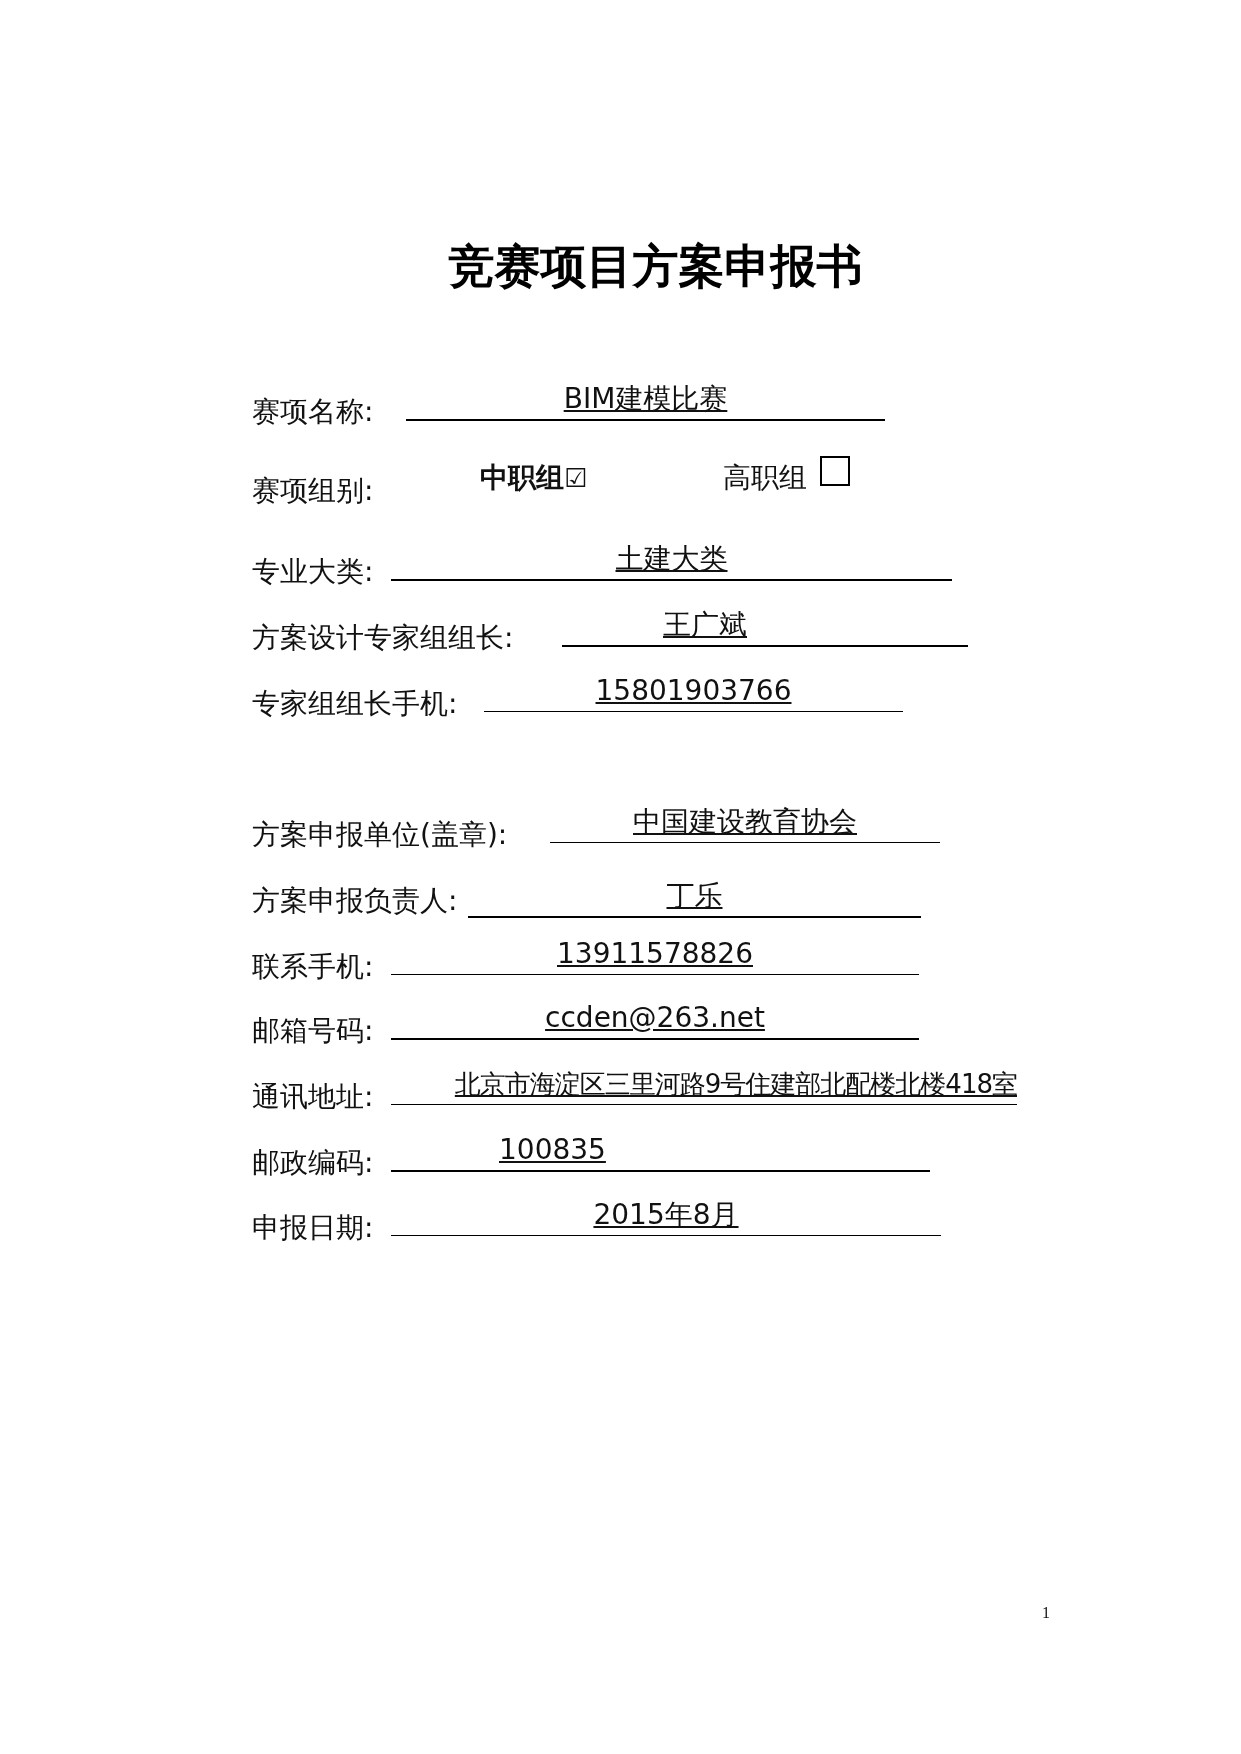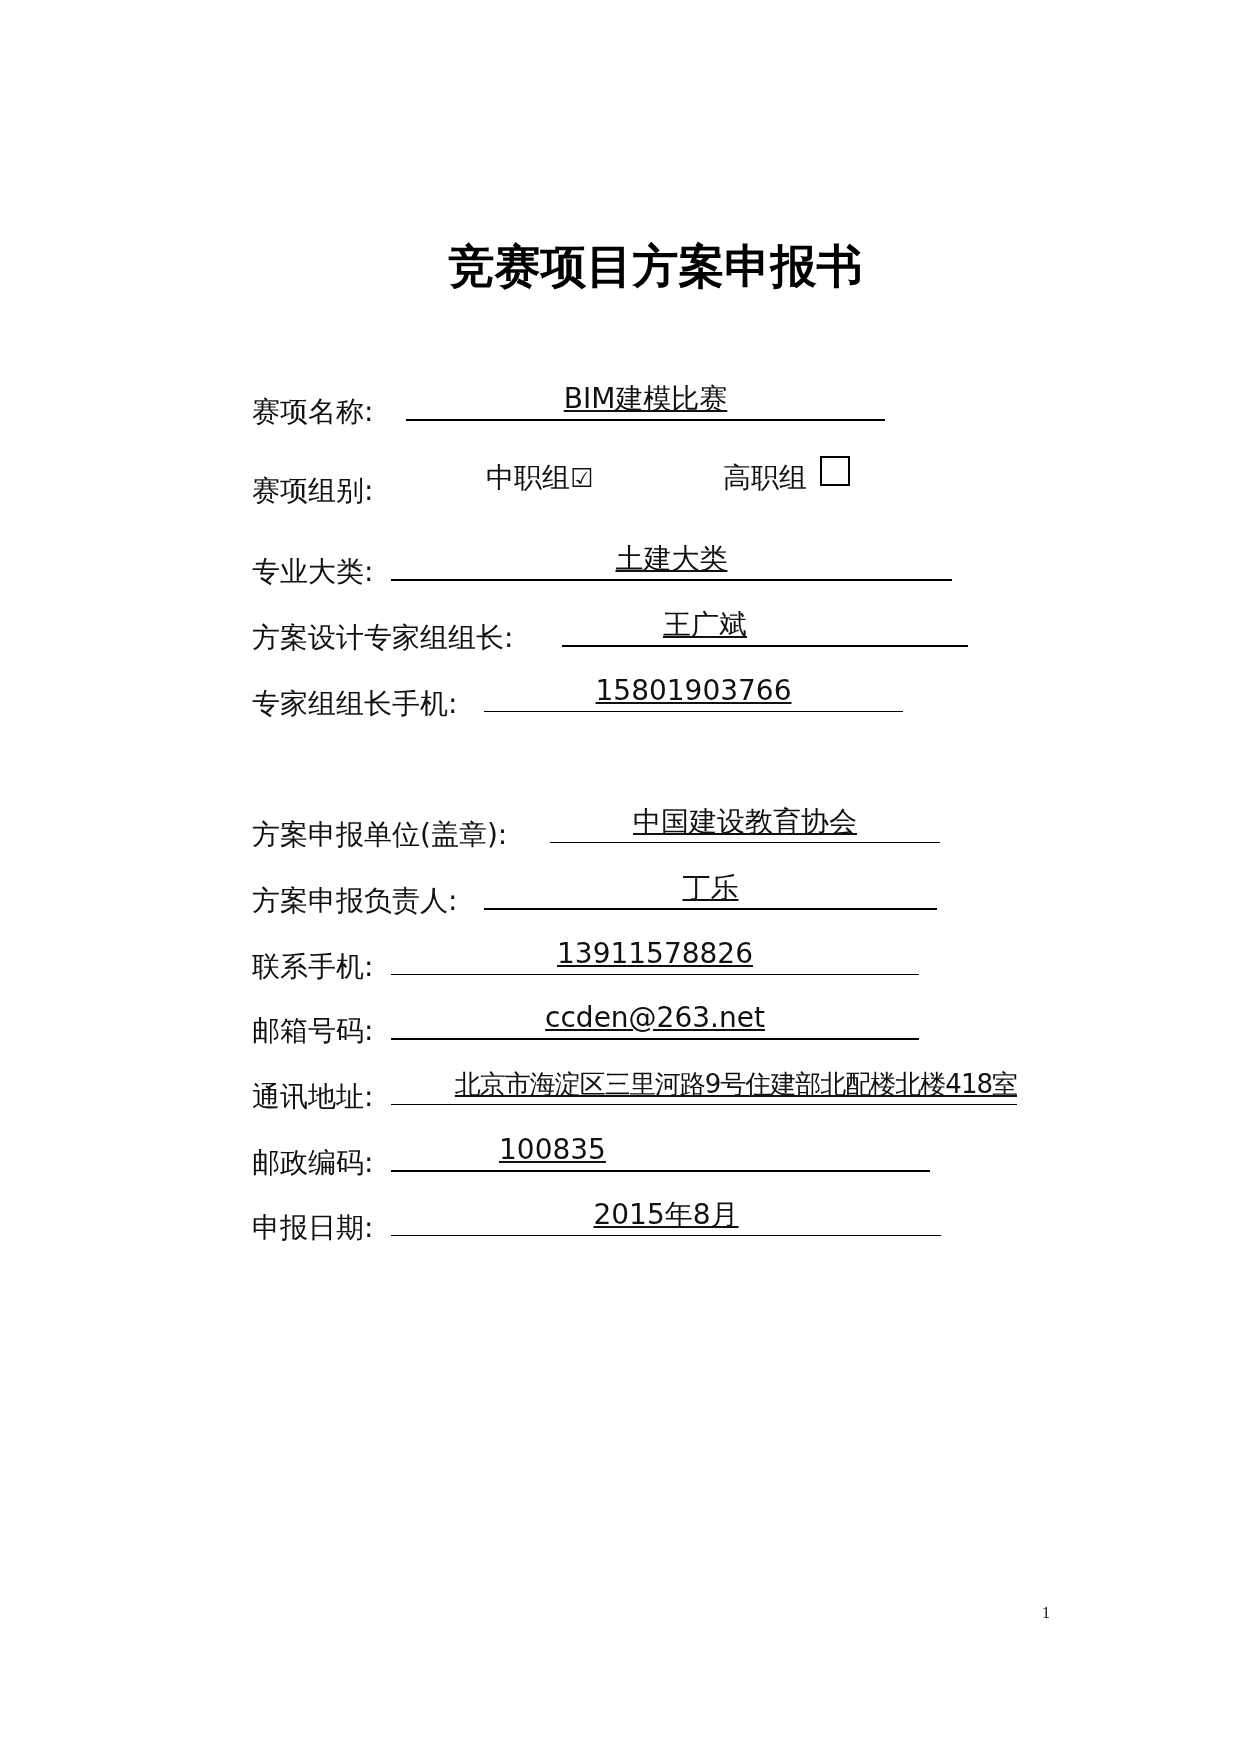--- a/index.html
+++ b/index.html
@@ -30,21 +30,21 @@
 
   <div class="row" style="top:379px;">
     <span class="label">赛项名称:</span>
     <div class="field" style="left:154px; width:479px;">
       <span class="value">BIM建模比赛</span>
     </div>
   </div>
 
   <div class="row" style="top:458px;">
     <span class="label">赛项组别:</span>
-    <span class="opt" style="left:234px;">
+    <span class="opt" style="left:228px;font-weight:bold;">
       <span>中职组</span><span style="font-size:26px;">☑</span>
     </span>
     <span class="opt" style="left:471px;">
       <span>高职组</span>
     </span>
     <span class="box" style="left:568px; top:-2px;"></span>
   </div>
 
   <div class="row" style="top:539px;">
     <span class="label">专业大类:</span>
@@ -69,21 +69,21 @@
 
   <div class="row" style="top:802px;">
     <span class="label">方案申报单位(盖章):</span>
     <div class="field thin" style="left:298px; width:390px;">
       <span class="value">中国建设教育协会</span>
     </div>
   </div>
 
   <div class="row" style="top:868px;">
     <span class="label">方案申报负责人:</span>
-    <div class="field" style="left:232px; width:453px;">
+    <div class="field" style="left:216px; width:453px;margin-top:8px;">
       <span class="value">丁乐</span>
     </div>
   </div>
 
   <div class="row" style="top:934px;">
     <span class="label">联系手机:</span>
     <div class="field thin" style="left:139px; width:528px;">
       <span class="value">13911578826</span>
     </div>
   </div>

